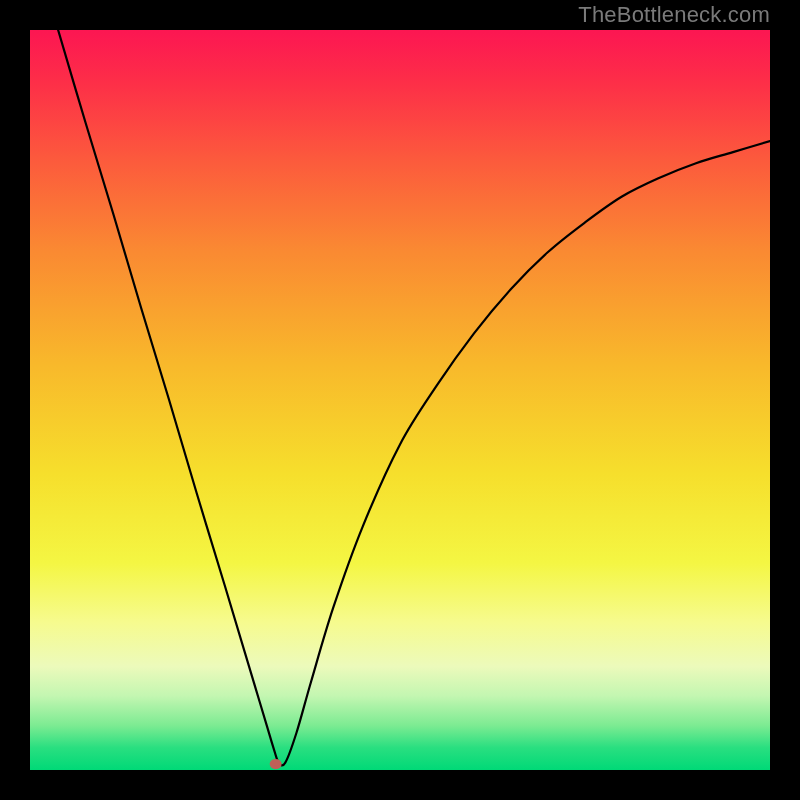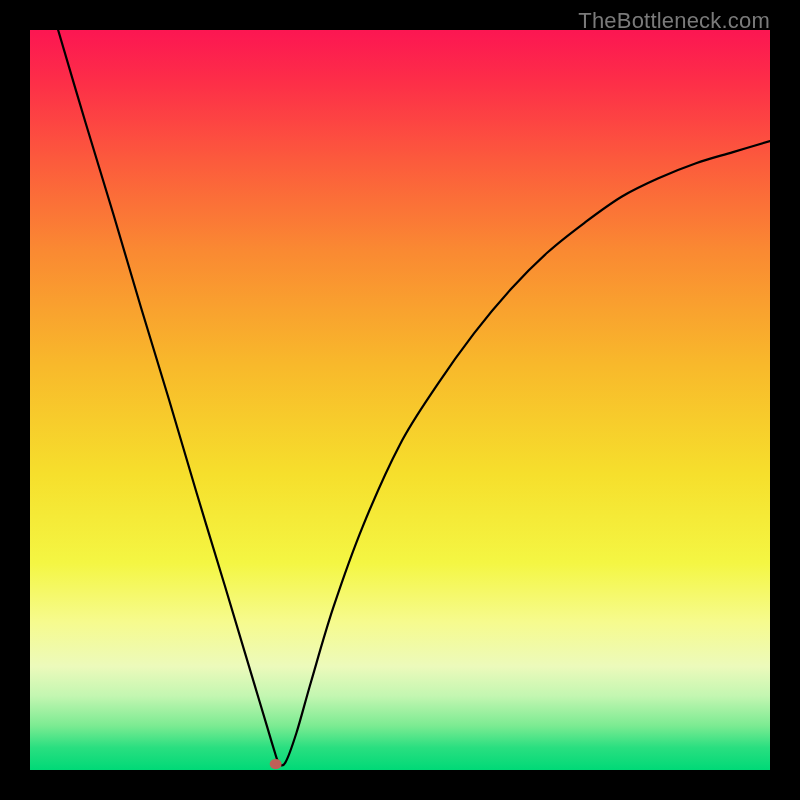--- a/index.html
+++ b/index.html
@@ -13,21 +13,21 @@
   }
   .plot-area {
     position: absolute;
     left: 30px;
     top: 30px;
     width: 740px;
     height: 740px;
   }
   .watermark {
     position: absolute;
-    top: 8px;
+    top: 2px;
     right: 30px;
     color: #7a7a7a;
     font-size: 22px;
     font-weight: 500;
     letter-spacing: 0.2px;
   }
   svg {
     display: block;
   }
 </style>

